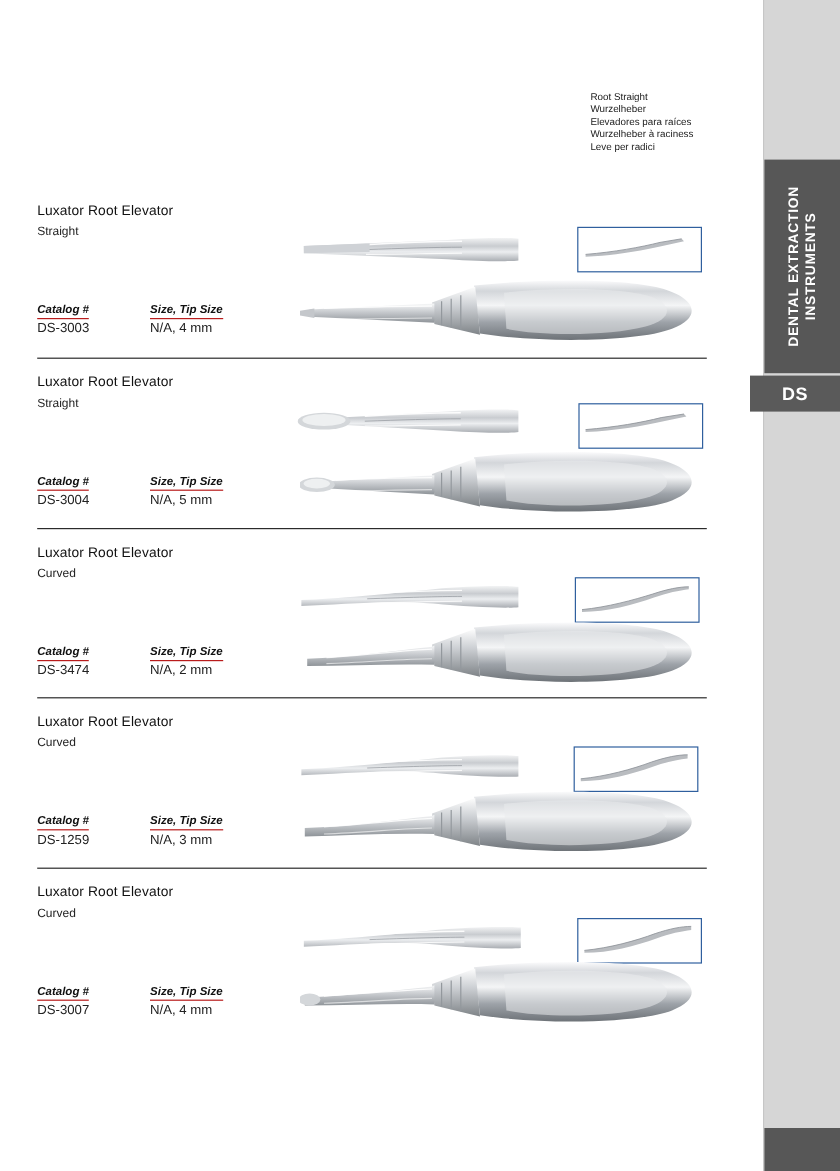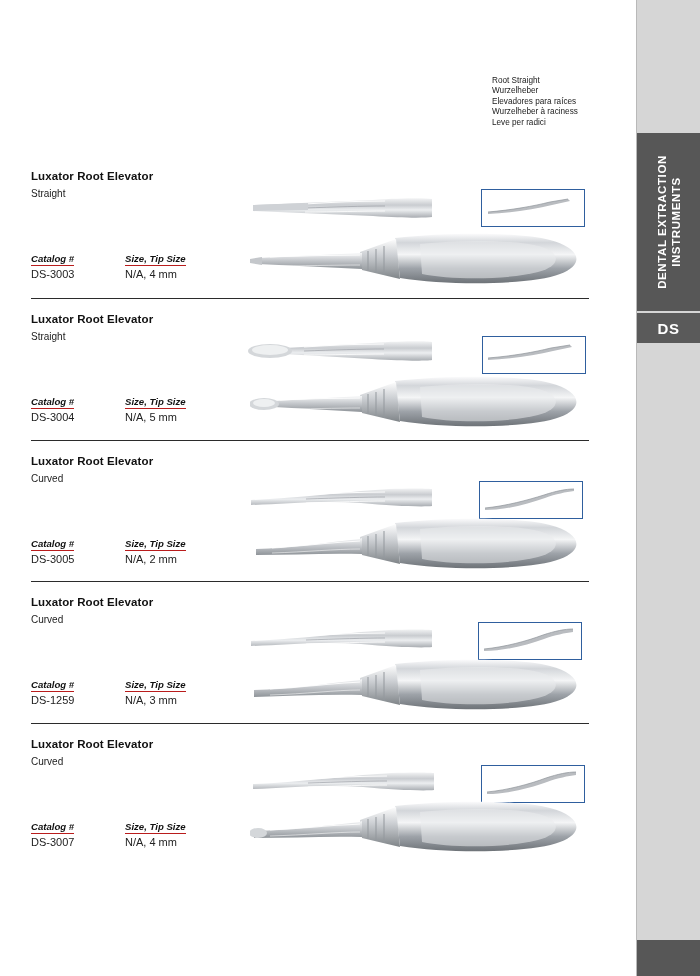--- a/index.html
+++ b/index.html
@@ -58,21 +58,21 @@
     text-align: center;
     font-size: 11.5px;
     font-weight: bold;
     letter-spacing: 0.6px;
     line-height: 14px;
   }
   .side-code {
     position: absolute;
     right: 0;
     top: 313px;
-    width: 63px;
+    width: 75px;
     height: 30px;
     background: #5a5a5a;
     color: #ffffff;
     display: flex;
     align-items: center;
     justify-content: center;
     font-size: 15px;
     font-weight: bold;
     letter-spacing: 0.5px;
   }
@@ -106,21 +106,21 @@
   }
 
   
   .product {
     position: absolute;
     left: 31px;
     width: 560px;
   }
   .prod-title {
     font-size: 11.5px;
-    font-weight: bold;
+    font-weight: normal;
     letter-spacing: 0.1px;
     color: #111;
   }
   .prod-sub {
     margin-top: 6px;
     font-size: 10px;
     color: #222;
   }
 
   .spec {
@@ -336,21 +336,21 @@
   <div class="product" style="top:455px;">
     <div class="prod-title">Luxator Root Elevator</div>
     <div class="prod-sub">Curved</div>
   </div>
   <div class="spec" style="top:538px; left:31px;">
     <div class="spec-head">
       <div class="c1"><span>Catalog #</span></div>
       <div class="c2"><span>Size, Tip Size</span></div>
     </div>
     <div class="spec-row">
-      <div class="c1">DS-3005</div>
+      <div class="c1">DS-3474</div>
       <div class="c2">N/A, 2 mm</div>
     </div>
   </div>
 
   <div class="detail-box" style="left:479px; top:481px; width:104px; height:38px;">
     <svg width="101" height="35" viewBox="0 0 101 35">
       <path d="M5 26 C26 24, 48 18, 64 13 C76 9, 86 7, 94 7 L94 9 C86 10, 76 12, 65 16 C48 22, 26 28, 5 28 Z" fill="#b9bcc0"></path>
       <path d="M5 26 C26 24, 48 18, 64 13 C76 9, 86 7, 94 7" fill="none" stroke="#8e9399" stroke-width="0.7"></path>
     </svg>
   </div>

